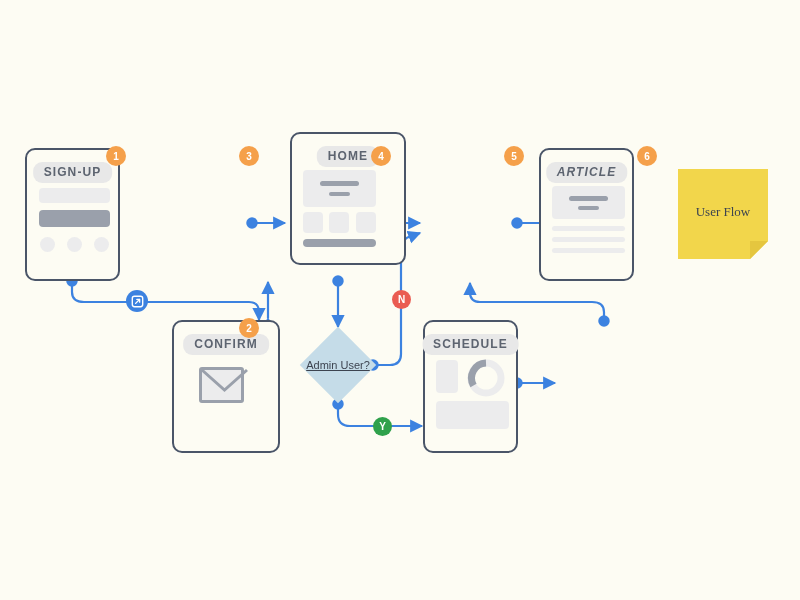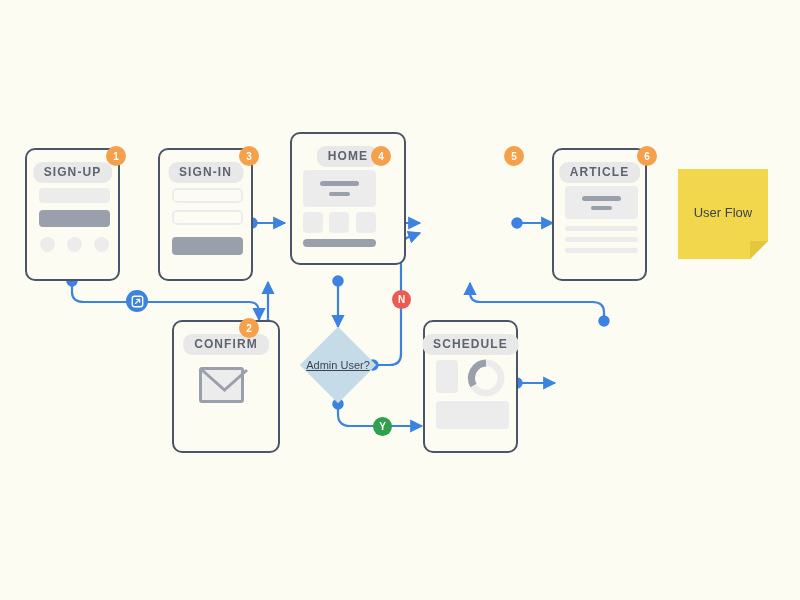--- a/index.html
+++ b/index.html
@@ -137,20 +137,21 @@
     justify-content: center;
     z-index: 6;
   }
   .sticky-note {
     position: absolute;
     color: #3d4450;
     font-size: 13px;
     display: flex;
     align-items: center;
     justify-content: center;
+    font-family: Liberation Serif, serif;
   }
 </style>
 </head>
 <body>
 
 <div id="canvas">
 
   <svg id="wires" viewBox="0 0 800 600">
     <defs>
       <marker id="ah" markerWidth="7" markerHeight="7" refX="5.4" refY="3" orient="auto">
@@ -197,44 +198,38 @@
   <div class="screen" style="left:172px; top:320px; width:108px; height:133px;">
     <div class="screen-title">CONFIRM</div>
     <div class="envelope" style="left:25px; top:45px; width:45px; height:36px;">
       <svg width="51" height="42" viewBox="0 0 51 42">
         <path d="M3,3 L25.5,23 L48,3" fill="none" stroke="#9aa0ab" stroke-width="3"></path>
       </svg>
     </div>
   </div>
   <div class="badge-num" style="left:239px; top:318px;">2</div>
 
-  <div class="screen" style="left:158px; top:148px; width:95px; height:133px;">
-    <div class="screen-title">SIGN-IN</div>
-    <div class="ph-field" style="left:12px; top:38px; width:71px; height:15px;"></div>
-    <div class="ph-field" style="left:12px; top:60px; width:71px; height:15px;"></div>
-    <div class="ph-dark" style="left:12px; top:87px; width:71px; height:18px;"></div>
-  </div>
   <div class="badge-num" style="left:239px; top:146px;">3</div>
 
   <div class="screen" style="left:290px; top:132px; width:116px; height:133px;">
     <div class="screen-title">HOME</div>
     <div class="ph" style="left:11px; top:36px; width:73px; height:37px;">
       <div class="ph-line-dark" style="left:17px; top:11px; width:39px; height:5px;"></div>
       <div class="ph-line-dark" style="left:26px; top:22px; width:21px; height:4px;"></div>
     </div>
     <div class="ph" style="left:11px; top:78px; width:20px; height:21px;"></div>
     <div class="ph" style="left:37px; top:78px; width:20px; height:21px;"></div>
     <div class="ph" style="left:64px; top:78px; width:20px; height:21px;"></div>
     <div class="ph-dark" style="left:11px; top:105px; width:73px; height:8px;"></div>
   </div>
   <div class="badge-num" style="left:371px; top:146px;">4</div>
 
   <div class="badge-num" style="left:504px; top:146px;">5</div>
 
-  <div class="screen" style="left:552px; top:148px; width:95px; height:133px;">
+  <div class="screen" style="left:539px; top:148px; width:95px; height:133px;font-style:italic;">
     <div class="screen-title">ARTICLE</div>
     <div class="ph" style="left:11px; top:36px; width:73px; height:33px;">
       <div class="ph-line-dark" style="left:17px; top:10px; width:39px; height:5px;"></div>
       <div class="ph-line-dark" style="left:26px; top:20px; width:21px; height:4px;"></div>
     </div>
     <div class="ph-line" style="left:11px; top:76px; width:73px; height:5px;"></div>
     <div class="ph-line" style="left:11px; top:87px; width:73px; height:5px;"></div>
     <div class="ph-line" style="left:11px; top:98px; width:73px; height:5px;"></div>
   </div>
   <div class="badge-num" style="left:637px; top:146px;">6</div>

